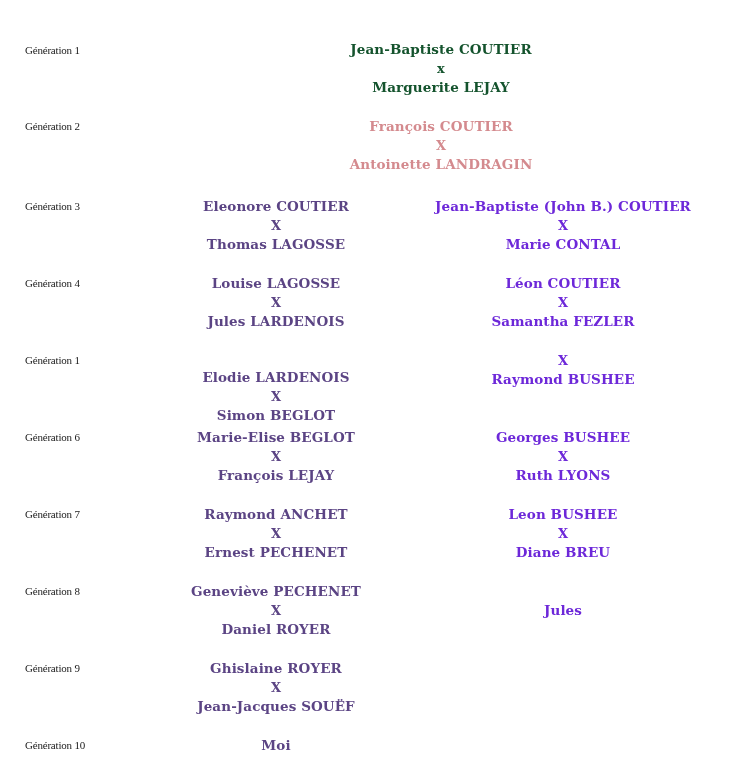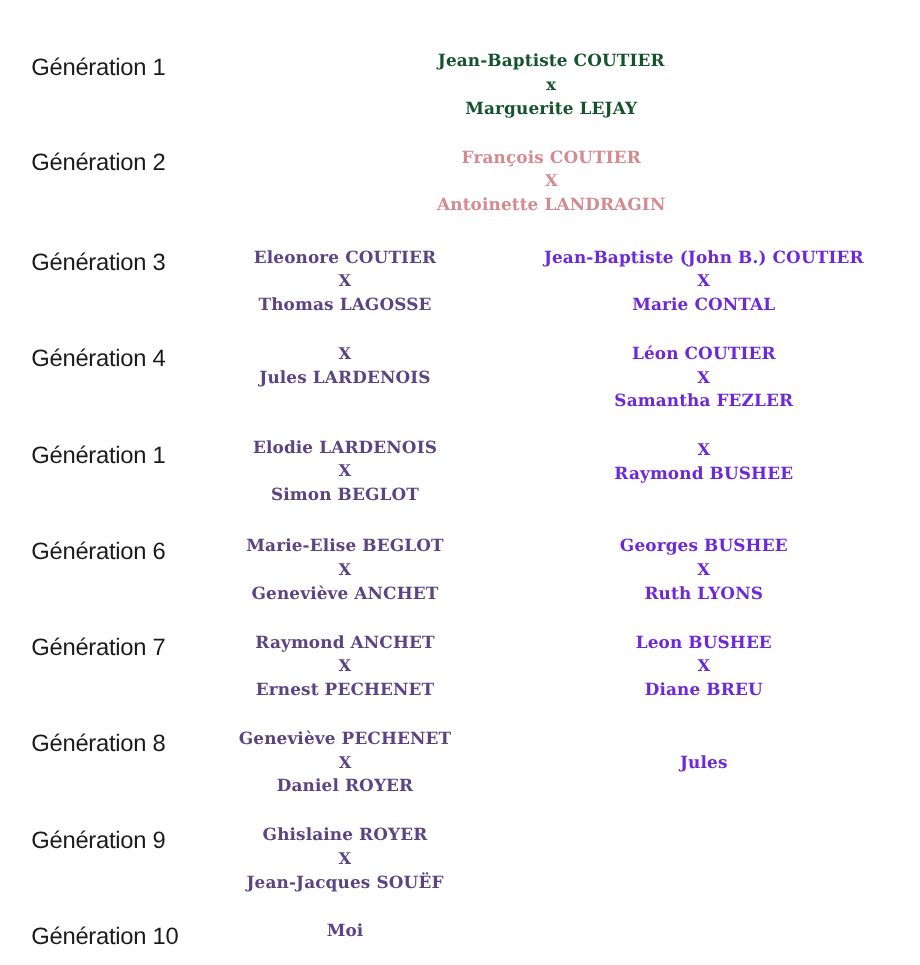--- a/index.html
+++ b/index.html
@@ -1,20 +1,20 @@
 <!DOCTYPE html>
 <html><head>
 <meta charset="utf-8">
 <style>
   html, body { margin: 0; padding: 0; background: #ffffff; }
   body { width: 736px; height: 772px; position: relative; overflow: hidden; }
   .gen-label {
     position: absolute; left: 25px;
-    font-family: Liberation Sans, sans-serif;
-    font-size: 19px; color: #1a1a1a; letter-spacing: -0.2px;
+    font-family: Liberation Serif, serif;
+    font-size: 11px; color: #1a1a1a; letter-spacing: -0.2px;
   }
   .couple {
     position: absolute; transform: translateX(-50%);
     text-align: center; white-space: nowrap;
     font-family: "DejaVu Serif", "Liberation Serif", serif;
     font-weight: bold; font-size: 13.5px; line-height: 19px;
     letter-spacing: 0.1px;
   }
   .couple div { display: block; }
   .c-blue { color: #14532d; }
@@ -47,32 +47,33 @@
   <div class="x-mark">X</div>
   <div>Antoinette LANDRAGIN</div>
 </div>
 
 <div class="couple c-purple" style="left:276px; top:197px">
   <div>Eleonore COUTIER</div>
   <div class="x-mark">X</div>
   <div>Thomas LAGOSSE</div>
 </div>
 <div class="couple c-purple" style="left:276px; top:274px">
+  <div>Louise LAGOSSE</div>
   <div class="x-mark">X</div>
   <div>Jules LARDENOIS</div>
 </div>
-<div class="couple c-purple" style="left:276px; top:349px">
+<div class="couple c-purple" style="left:276px; top:368px">
   <div>Elodie LARDENOIS</div>
   <div class="x-mark">X</div>
   <div>Simon BEGLOT</div>
 </div>
 <div class="couple c-purple" style="left:276px; top:428px">
   <div>Marie-Elise BEGLOT</div>
   <div class="x-mark">X</div>
-  <div>Geneviève ANCHET</div>
+  <div>François LEJAY</div>
 </div>
 <div class="couple c-purple" style="left:276px; top:505px">
   <div>Raymond ANCHET</div>
   <div class="x-mark">X</div>
   <div>Ernest PECHENET</div>
 </div>
 <div class="couple c-purple" style="left:276px; top:582px">
   <div>Geneviève PECHENET</div>
   <div class="x-mark">X</div>
   <div>Daniel ROYER</div>

